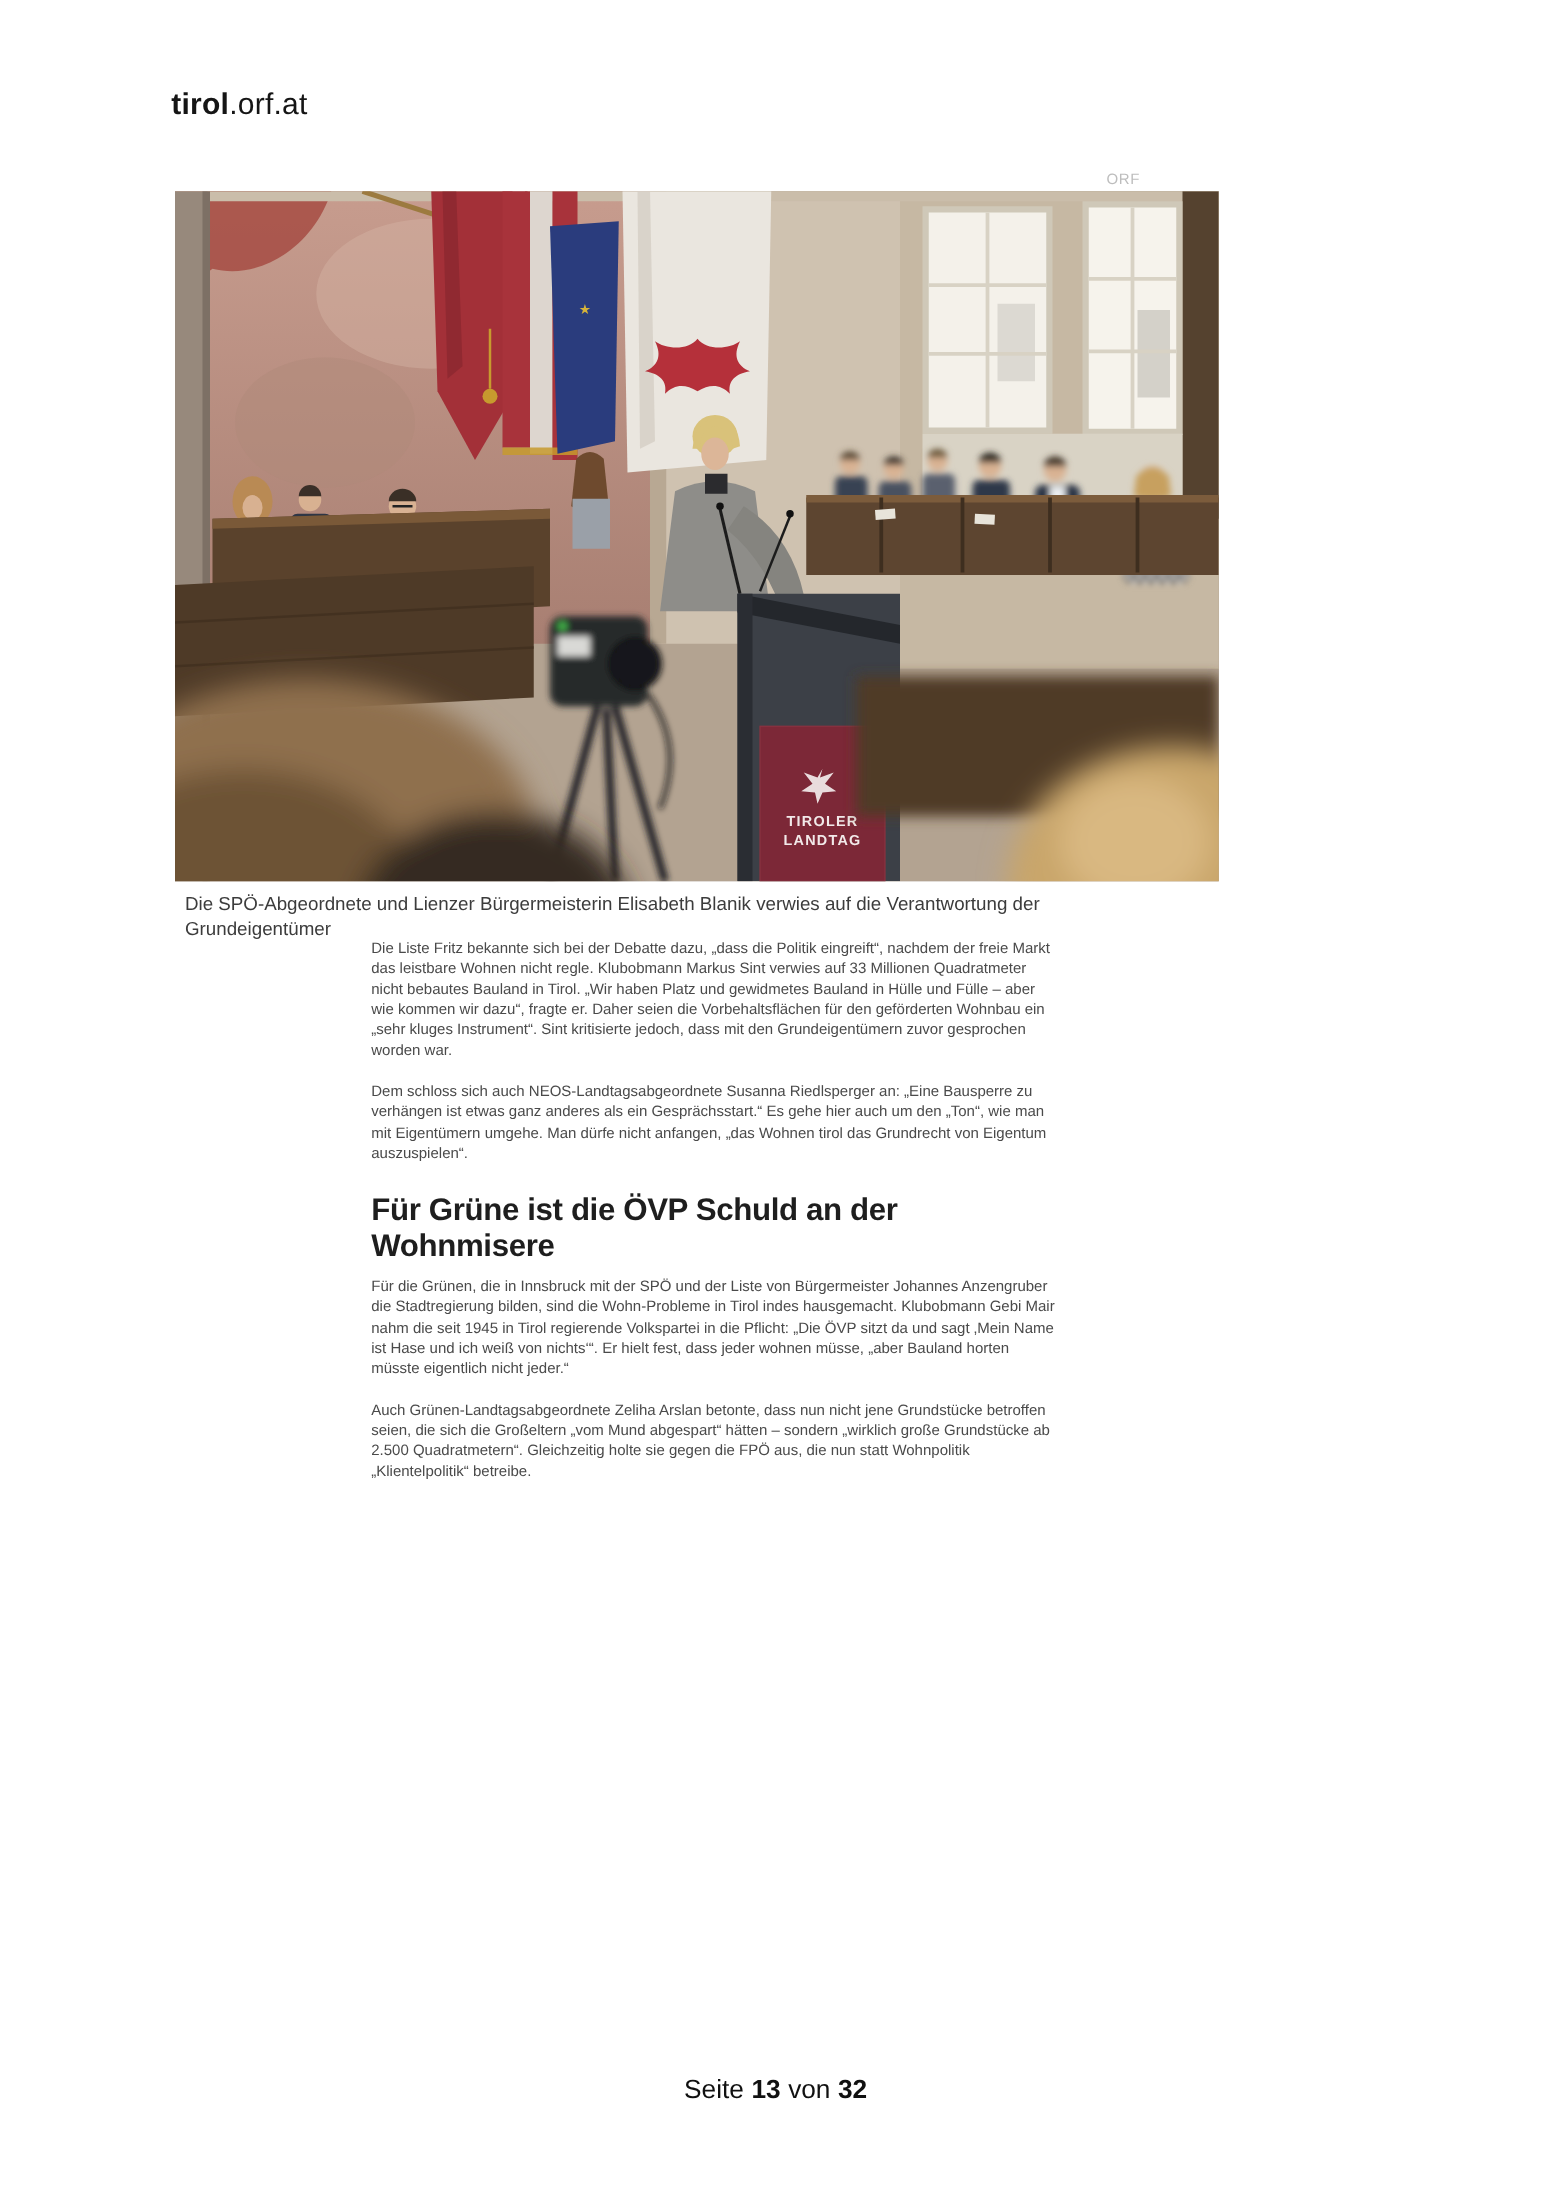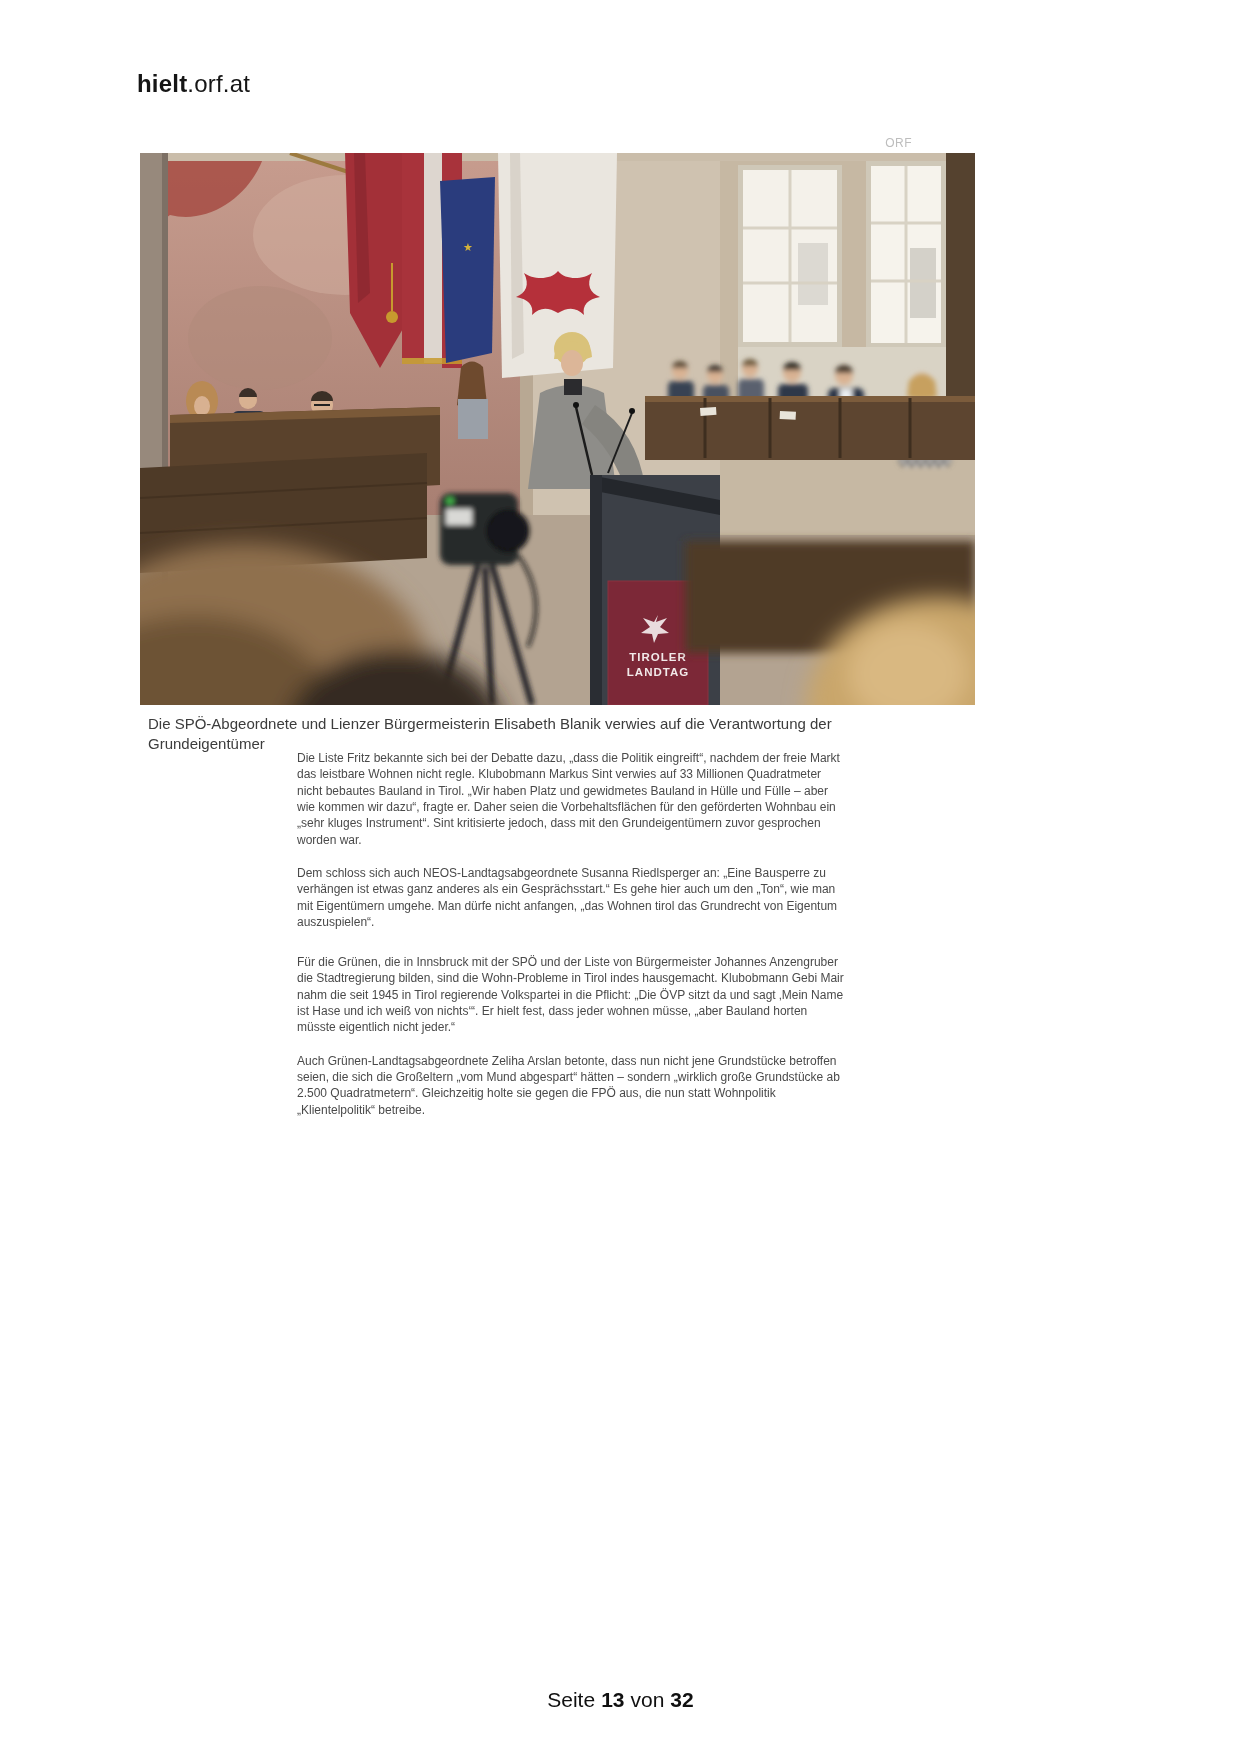--- a/index.html
+++ b/index.html
@@ -24,29 +24,29 @@
   .article{position:absolute;left:297px;top:750px;width:548px;}
   .article h2{
     font-size:25px;color:#1e1e1e;margin:0 0 9px 0;font-weight:700;letter-spacing:-0.3px;
     font-family:"Liberation Sans", sans-serif;
   }
   .article p{font-size:12px;line-height:1.36;margin:0 0 17px 0;color:#4a4a4a;}
   .section-2{margin-top:24px;display:block;}
   .gap-before{margin-top:29px;}
   .footer{
     position:absolute;top:1660px;left:0;width:1241px;display:flex;justify-content:center;
-    gap:6px;font-size:21px;color:#101010;margin-top:28px;
+    gap:6px;font-size:21px;color:#101010;
   }
   .footer .num{font-weight:bold;}
 </style>
 </head>
 <body>
 
 <div class="brand">
-  <span class="b">hielt</span><span>.orf.at</span>
+  <span class="b">tirol</span><span>.orf.at</span>
 </div>
 
 <div class="photo-block">
   <div class="credit">ORF</div>
 
   <svg class="photo" viewBox="0 0 835 552" preserveAspectRatio="none">
     <defs>
       <linearGradient id="wallL" x1="0" y1="0" x2="0" y2="1">
         <stop offset="0" stop-color="#c79c8e"></stop>
           <stop offset="1" stop-color="#a87f72"></stop>
@@ -233,20 +233,21 @@
   </svg>
 
   <div class="caption">Die SPÖ-Abgeordnete und Lienzer Bürgermeisterin Elisabeth Blanik verwies auf die Verantwortung der Grundeigentümer</div>
 </div>
 
 <div class="article">
   <p>Die Liste Fritz bekannte sich bei der Debatte dazu, „dass die Politik eingreift“, nachdem der freie Markt das leistbare Wohnen nicht regle. Klubobmann Markus Sint verwies auf 33 Millionen Quadratmeter nicht bebautes Bauland in Tirol. „Wir haben Platz und gewidmetes Bauland in Hülle und Fülle – aber wie kommen wir dazu“, fragte er. Daher seien die Vorbehaltsflächen für den geförderten Wohnbau ein „sehr kluges Instrument“. Sint kritisierte jedoch, dass mit den Grundeigentümern zuvor gesprochen worden war.</p>
   <p>Dem schloss sich auch NEOS-Landtagsabgeordnete Susanna Riedlsperger an: „Eine Bausperre zu verhängen ist etwas ganz anderes als ein Gesprächsstart.“ Es gehe hier auch um den „Ton“, wie man mit Eigentümern umgehe. Man dürfe nicht anfangen, „das Wohnen tirol das Grundrecht von Eigentum auszuspielen“.</p>
 
   <div class="section-2">
+    <h2>Für Grüne ist die ÖVP Schuld an der Wohnmisere</h2>
     <p>Für die Grünen, die in Innsbruck mit der SPÖ und der Liste von Bürgermeister Johannes Anzengruber die Stadtregierung bilden, sind die Wohn-Probleme in Tirol indes hausgemacht. Klubobmann Gebi Mair nahm die seit 1945 in Tirol regierende Volkspartei in die Pflicht: „Die ÖVP sitzt da und sagt ‚Mein Name ist Hase und ich weiß von nichts‘“. Er hielt fest, dass jeder wohnen müsse, „aber Bauland horten müsste eigentlich nicht jeder.“</p>
     <p class="gap-before">Auch Grünen-Landtagsabgeordnete Zeliha Arslan betonte, dass nun nicht jene Grundstücke betroffen seien, die sich die Großeltern „vom Mund abgespart“ hätten – sondern „wirklich große Grundstücke ab 2.500 Quadratmetern“. Gleichzeitig holte sie gegen die FPÖ aus, die nun statt Wohnpolitik „Klientelpolitik“ betreibe.</p>
   </div>
 </div>
 
 <div class="footer">
   <span>Seite</span>
   <span class="num">13</span>
   <span>von</span>
   <span class="num">32</span>

